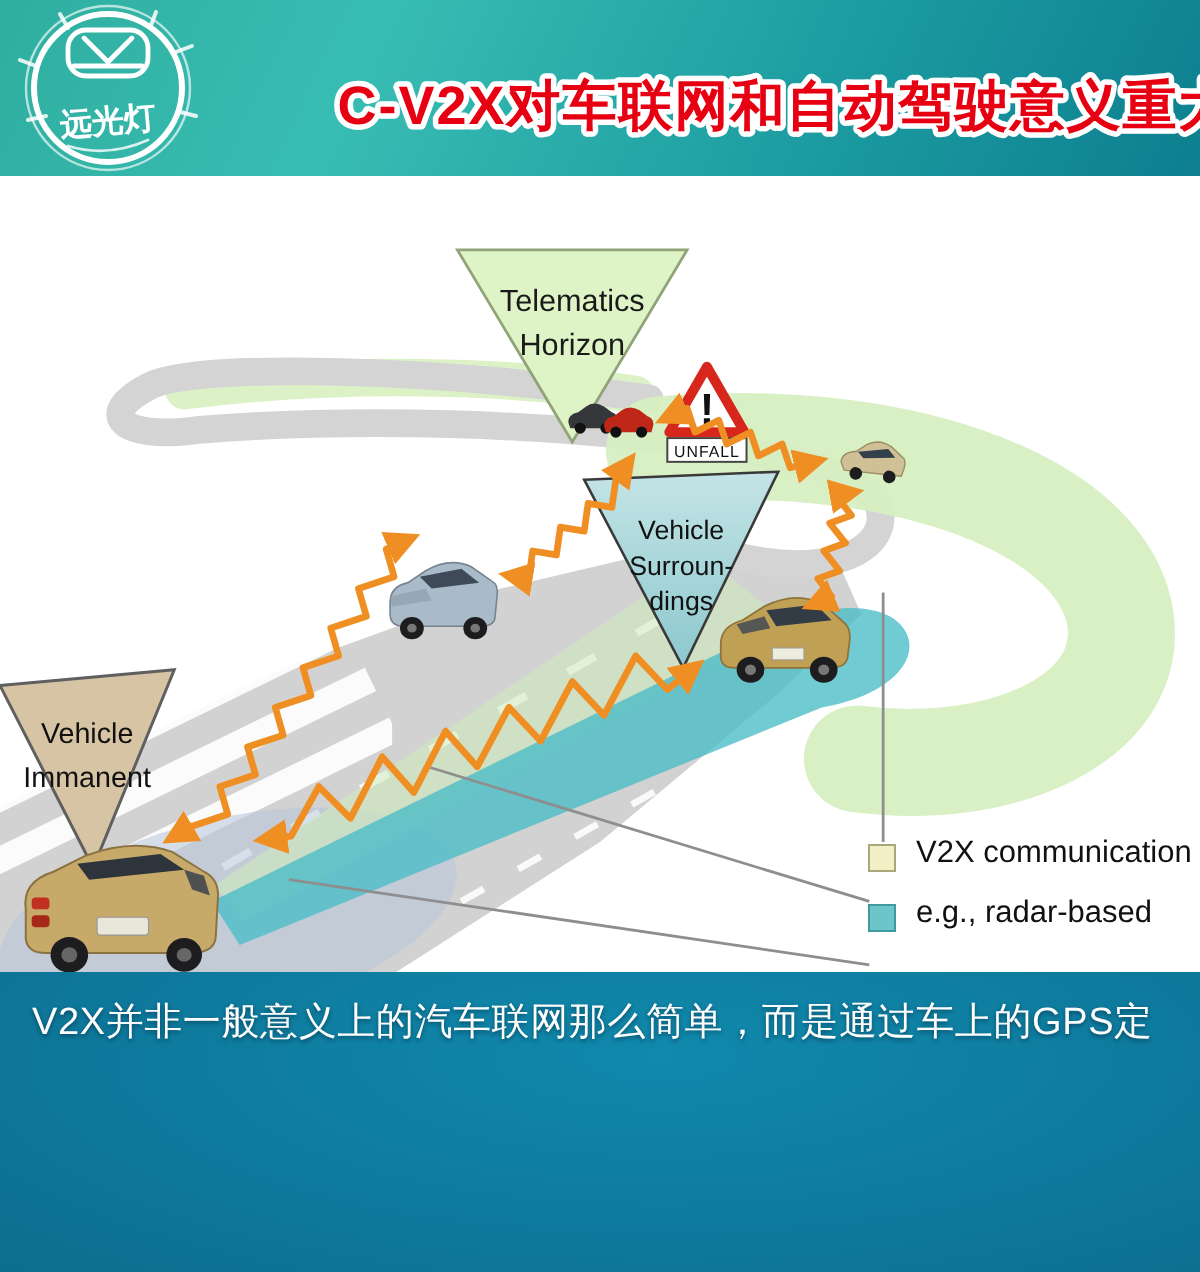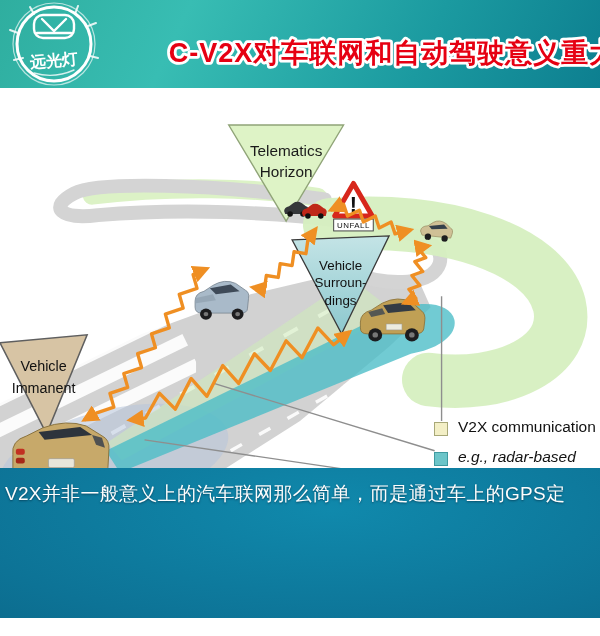--- a/index.html
+++ b/index.html
@@ -9,23 +9,23 @@
   .header{position:absolute;left:0;top:0;width:600px;height:88px;
           background:linear-gradient(115deg,#2fae9f 0%,#38bdb3 30%,#1b9aa0 70%,#0d7f90 100%);}
   .header svg{position:absolute;left:0;top:0;}
   
   .diagram{position:absolute;left:0;top:88px;width:600px;height:398px;background:#fff;overflow:hidden;margin-top:36px;}
   .diagram > svg{position:absolute;left:0;top:0;}
   .legend-row{position:absolute;display:flex;align-items:flex-end;white-space:nowrap;}
   .swatch{display:inline-block;width:12px;height:12px;border:1px solid #888;}
   .legend-label{margin-left:10px;font-size:15.5px;color:#111;}
   
-  .caption{position:absolute;left:0;top:468px;width:600px;height:150px;
+  .caption{position:absolute;left:0;top:486px;width:600px;height:150px;
            background:radial-gradient(130% 170% at 55% 28%,#1089ac 0%,#0d7396 48%,#085a78 100%);
-           padding:11px 7px 0 5px;box-sizing:border-box;}
+           padding:11px 7px 0 16px;box-sizing:border-box;}
   .caption-line{color:#fdfdfd;font-size:19px;line-height:29.5px;letter-spacing:.3px;
                 text-shadow:0 1px 2px rgba(0,30,50,.55);white-space:nowrap;}
 </style>
 </head>
 <body>
 
 <div class="page">
 
   <div class="header">
     <svg width="600" height="88" viewBox="0 0 600 88">
@@ -186,21 +186,21 @@
         <polyline marker-start="url(#ah)" marker-end="url(#ah)" points="331,87 344,81 348,93 360,87 364,99 376,93 380,105 392,99 396,111 412,107"></polyline>
         <polyline marker-start="url(#ah)" marker-end="url(#ah)" points="430,123 419,125 427,135 416,139 424,149 413,153 421,163 410,167 417,176 405,181"></polyline>
         <polyline marker-start="url(#ah)" marker-end="url(#ah)" points="350,210 334,223 318,206 302,236 286,219 270,249 254,232 238,262 222,244 206,275 190,257 174,288 158,272 144,297 128,299"></polyline>
       </g>
     </svg>
 
     <div class="legend-row" style="left:434px;top:294px;">
       <span class="swatch" style="background: rgb(243, 239, 198); border-color: rgb(168, 168, 120);"></span>
       <span class="legend-label">V2X communication</span>
     </div>
-    <div class="legend-row" style="left:434px;top:324px;font-style:italic;">
+    <div class="legend-row" style="left:434px;top:324px;">
       <span class="swatch" style="background: rgb(108, 197, 201); border-color: rgb(63, 154, 160);"></span>
       <span class="legend-label">e.g., radar-based</span>
     </div>
   </div>
 
   <div class="caption">
     <div class="caption-line">V2X并非一般意义上的汽车联网那么简单，而是通过车上的GPS定</div>
   </div>
 
 </div>

